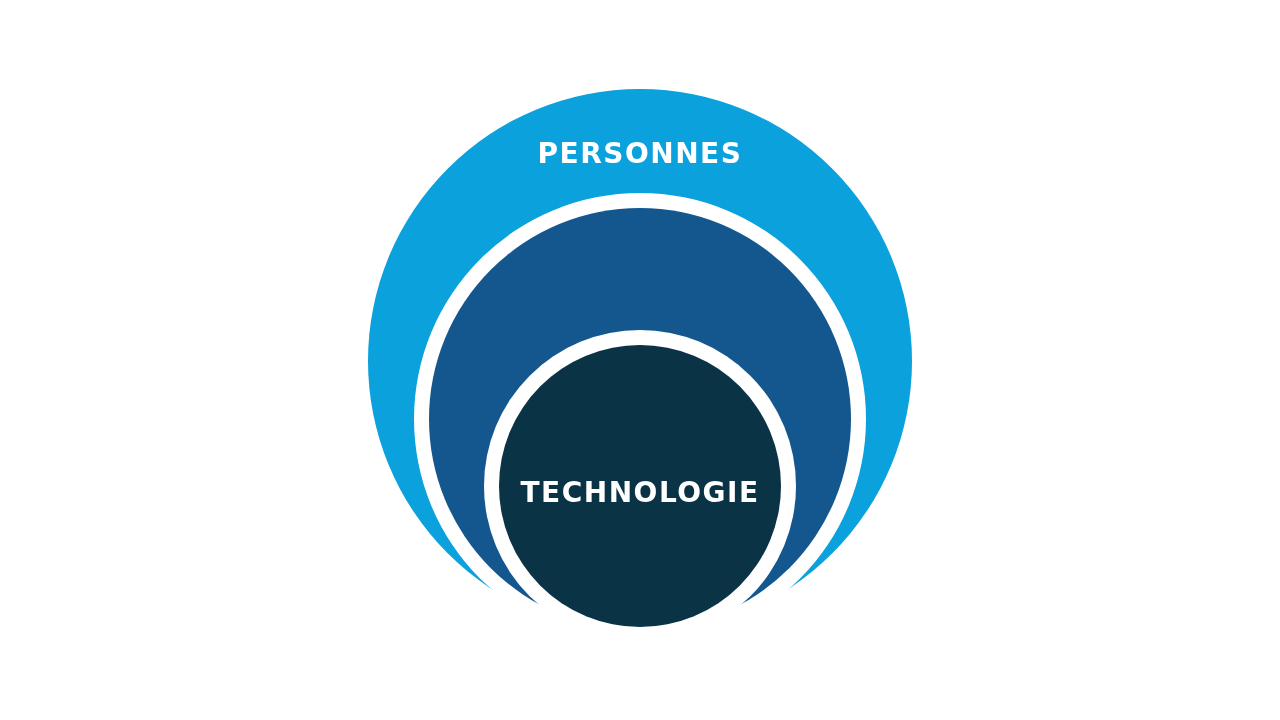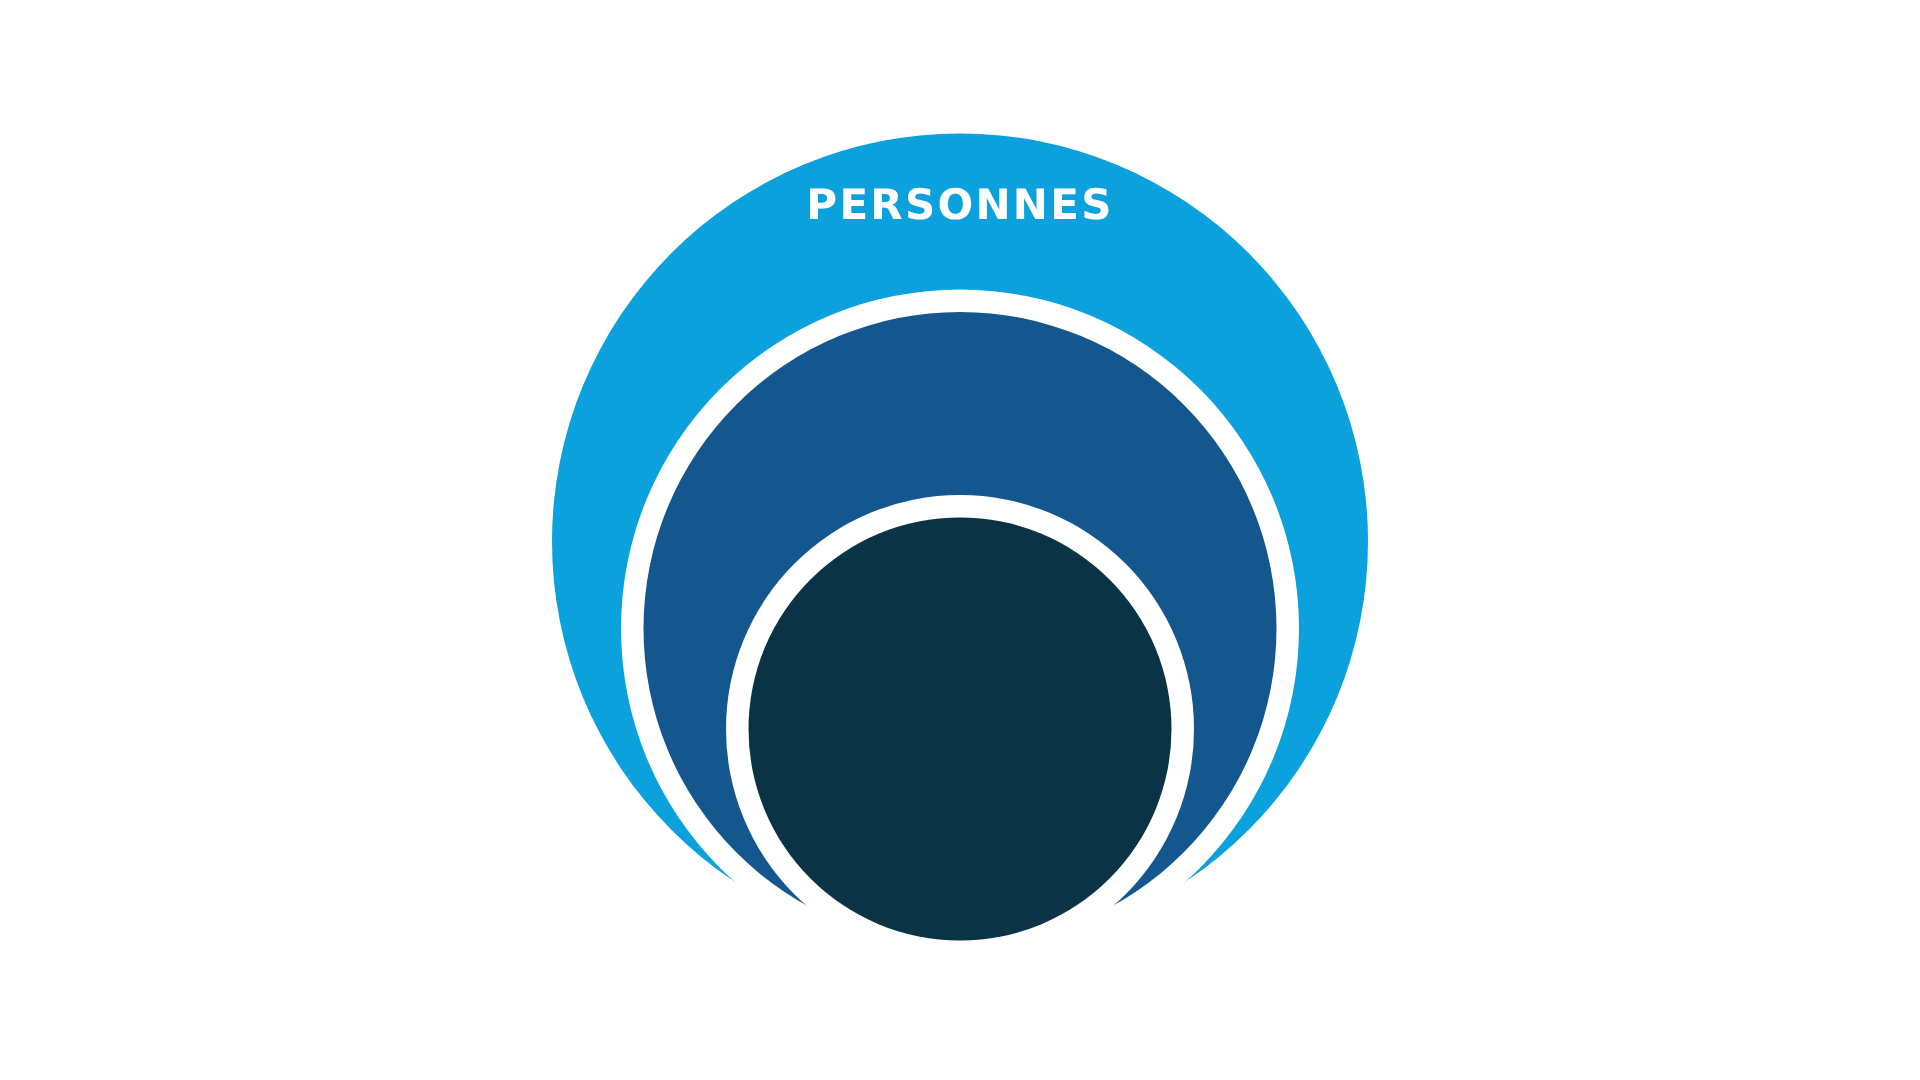--- a/index.html
+++ b/index.html
@@ -28,21 +28,21 @@
     left: 0;
     width: 1280px;
     text-align: center;
     color: #ffffff;
     font-weight: 700;
     font-size: 28px;
     line-height: 34px;
     letter-spacing: 1.5px;
     user-select: none;
   }
-  .label-personnes   { top: 120px; }
+  .label-personnes   { top: 137px; }
   .label-processus   { top: 271px; }
   .label-technologie { top: 476px; }
 </style>
 </head>
 <body>
 
 <div class="stage">
 
   <svg width="1280" height="720" viewBox="0 0 1280 720">
 
@@ -53,14 +53,15 @@
     <circle cx="640" cy="419" r="211" fill="#14578f"></circle>
 
     <circle cx="640" cy="486" r="156" fill="#ffffff"></circle>
 
     <circle cx="640" cy="486" r="141" fill="#0b3346"></circle>
   </svg>
 
   <div class="circle-label label-personnes">PERSONNES</div>
 
 
+  <div class="circle-label label-technologie">TECHNOLOGIE</div>
 
 </div>
 
 </body></html>

